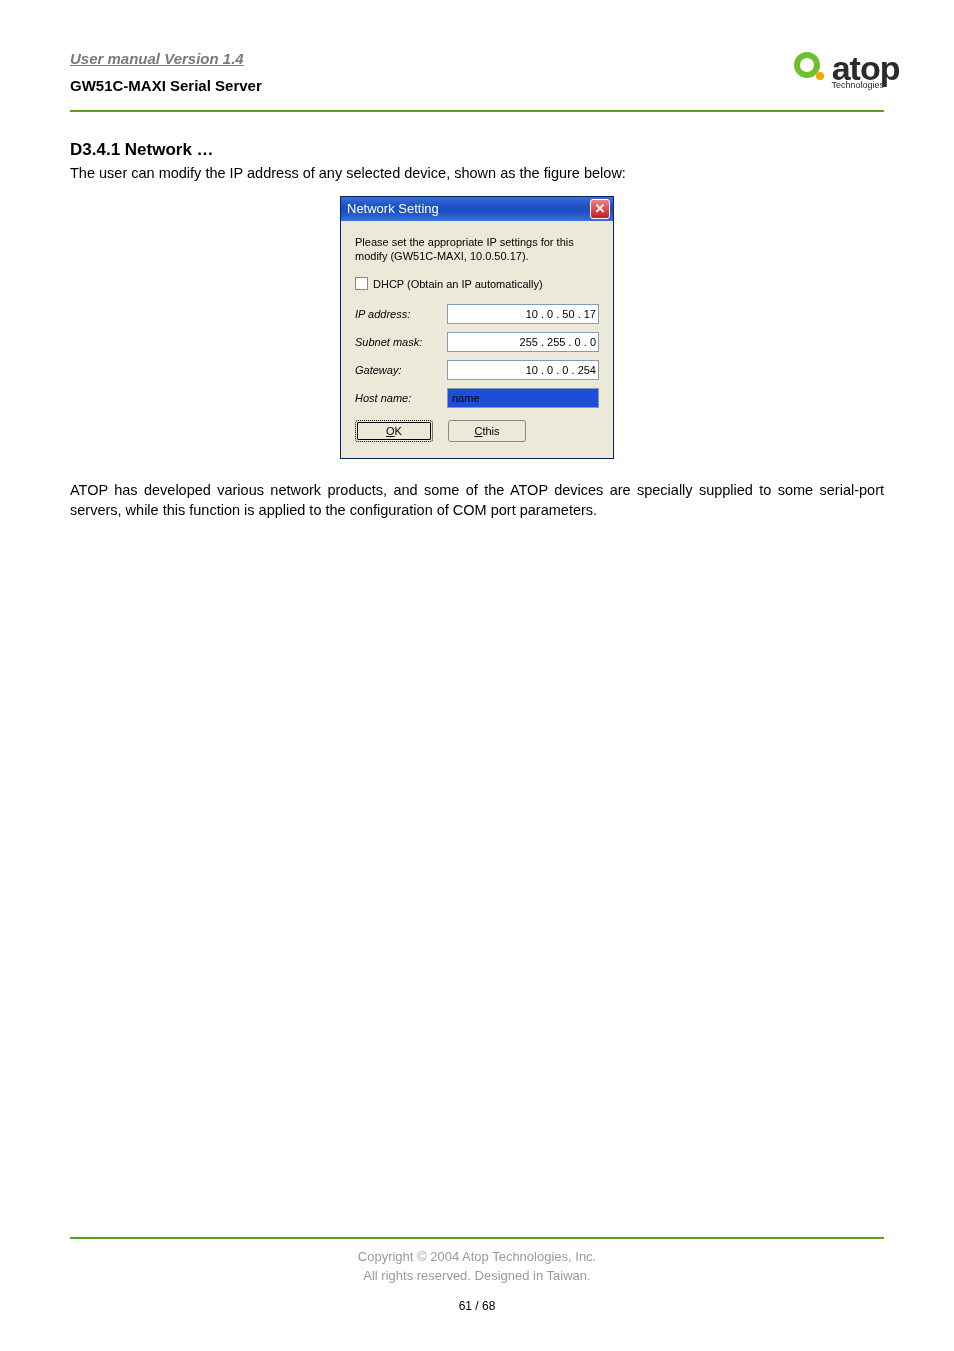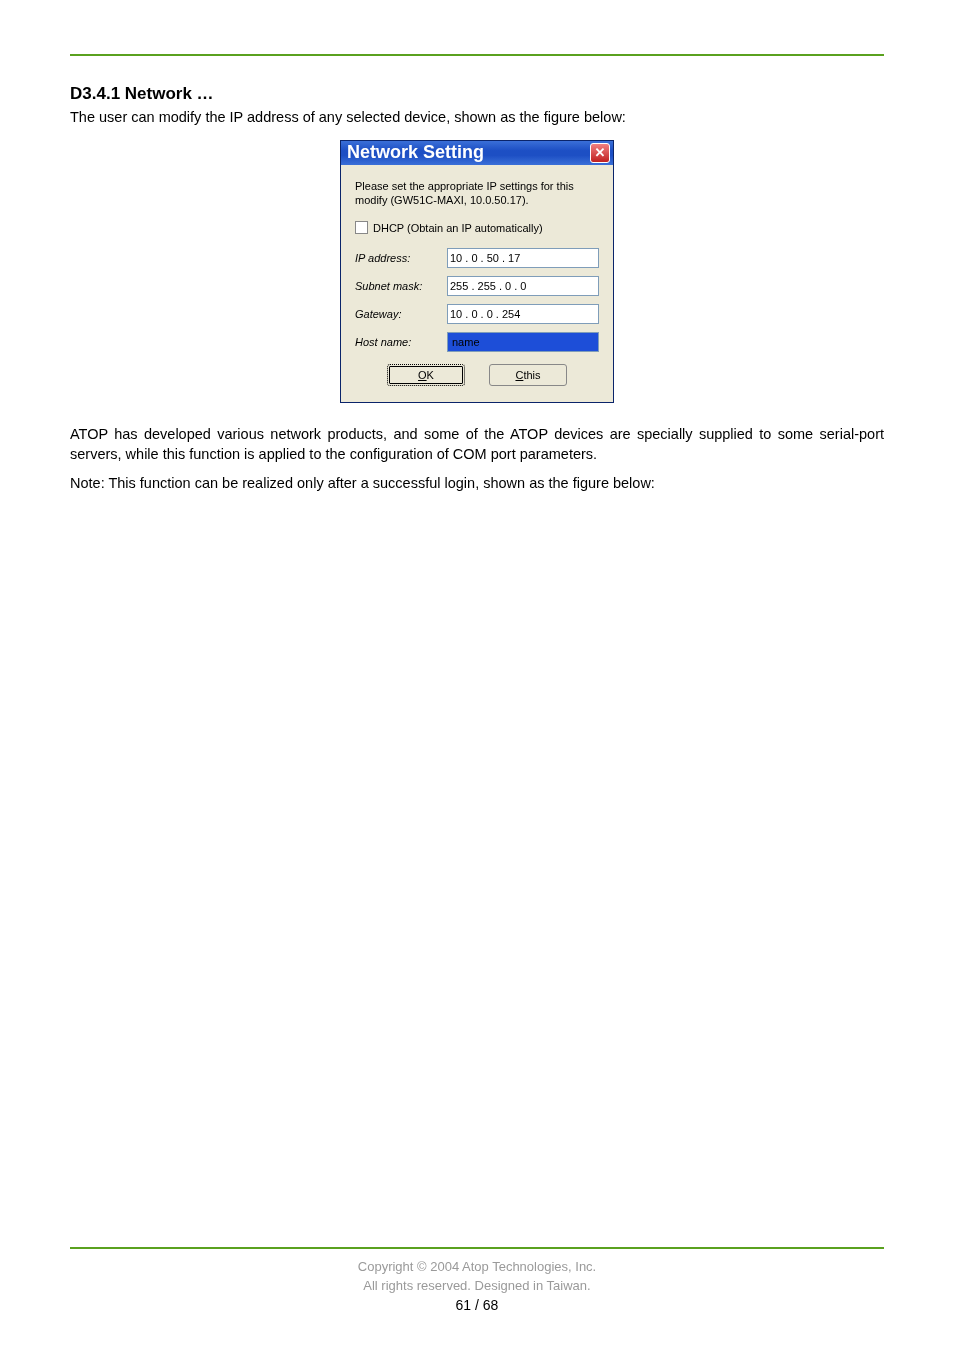--- a/index.html
+++ b/index.html
@@ -88,21 +88,21 @@
   }
   .titlebar {
     background: linear-gradient(to bottom,#3a6fd8 0%,#1d4fc4 40%,#1d4fc4 60%,#3a6fd8 100%);
     color: #fff;
     display: flex;
     align-items: center;
     justify-content: space-between;
     height: 24px;
     padding: 0 3px 0 6px;
   }
-  .titlebar-title { font-weight: bold; font-size: 18px; }
+  .titlebar-title { font-weight: normal; font-size: 13px; }
   .close-btn {
     width: 20px; height: 20px;
     background: linear-gradient(#f08080,#c02020);
     border: 1px solid #fff;
     border-radius: 3px;
     color: #fff;
     font-weight: bold;
     font-size: 13px;
     display: flex; align-items: center; justify-content: center;
     cursor: pointer;
@@ -124,39 +124,39 @@
     margin-bottom: 8px;
   }
   .form-label { width: 92px; font-size: 11px; font-style: italic; }
   .ip-box {
     flex: 1;
     border: 1px solid #7f9db9;
     background: #fff;
     height: 20px;
     display: flex;
     align-items: center;
-    justify-content: flex-start;
+    justify-content: flex-end;
     font-family: Tahoma, sans-serif;
     font-size: 11px;
     letter-spacing: 0;
   }
   .ip-box span { margin: 0 2px; }
   .text-input {
     flex: 1;
     border: 1px solid #7f9db9;
     background: #1d4ed8;
     height: 20px;
     padding: 0 4px;
     font-family: Tahoma, sans-serif;
     font-size: 11px;
   }
   .button-row {
     display: flex;
-    justify-content: center;
-    gap: 24px;
+    justify-content: flex-start;
+    gap: 15px;
     margin-top: 12px;
   }
   .win-btn {
     width: 78px; height: 22px;
     background: #ece9d8;
     border: 1px solid #888;
     border-radius: 3px;
     font-size: 11px;
     font-family: Tahoma, sans-serif;
     cursor: pointer;
@@ -172,27 +172,43 @@
   .footer {
     position: absolute;
     bottom: 38px;
     left: 0; right: 0;
     text-align: center;
     font-size: 13px;
     color: #9a9a9a;
   }
   .footer hr { border: none; border-top: 2px solid #5aa11f; width: 814px; margin: 0 auto 10px auto; }
   .footer .line { margin-bottom: 4px; }
-  .footer .pagenum { color: #000; font-size: 14px; margin-top: 4px; }
+  .footer .pagenum { color: #000; font-size: 12px; margin-top: 16px; }
 </style>
 </head>
 <body>
 
 <div class="page">
 
+  <div class="header-row">
+    <div class="header-left">
+      <div class="manual-title">User manual Version 1.4</div>
+      <div class="product-title">GW51C-MAXI Serial Server</div>
+    </div>
+    <div class="logo">
+      <div class="logo-mark">
+        <svg viewBox="0 0 40 40">
+          <circle cx="17" cy="17" r="10" fill="none" stroke="#6fbf2e" stroke-width="6"></circle>
+          <circle cx="30" cy="28" r="4" fill="#f7a500"></circle>
+        </svg>
+      </div>
+      <span class="logo-text">atop</span>
+      <span class="logo-sub">Technologies</span>
+    </div>
+  </div>
   <hr class="green">
 
   <div class="content">
 
     <h3 class="section">D3.4.1 Network …</h3>
     <p class="body">The user can modify the IP address of any selected device, shown as the figure below:</p>
 
     <div class="dialog-wrap">
       <div class="dialog">
         <div class="titlebar">
@@ -235,21 +251,20 @@
 
           <div class="button-row">
             <button class="win-btn default"><span></span><span class="ul">O</span><span>K</span></button>
             <button class="win-btn"><span></span><span class="ul">C</span><span>this</span></button>
           </div>
         </div>
       </div>
     </div>
 
     <p class="body">ATOP has developed various network products, and some of the ATOP devices are specially supplied to some serial-port servers, while this function is applied to the configuration of COM port parameters.</p>
-    <p class="body">Note: This function can be realized only after a successful login, shown as the figure below:</p>
 
   </div>
 </div>
 
 <div class="footer">
   <hr>
   <div class="line">Copyright © 2004 Atop Technologies, Inc.</div>
   <div class="line">All rights reserved. Designed in Taiwan.</div>
   <div class="pagenum">61 / 68</div>
 </div>

